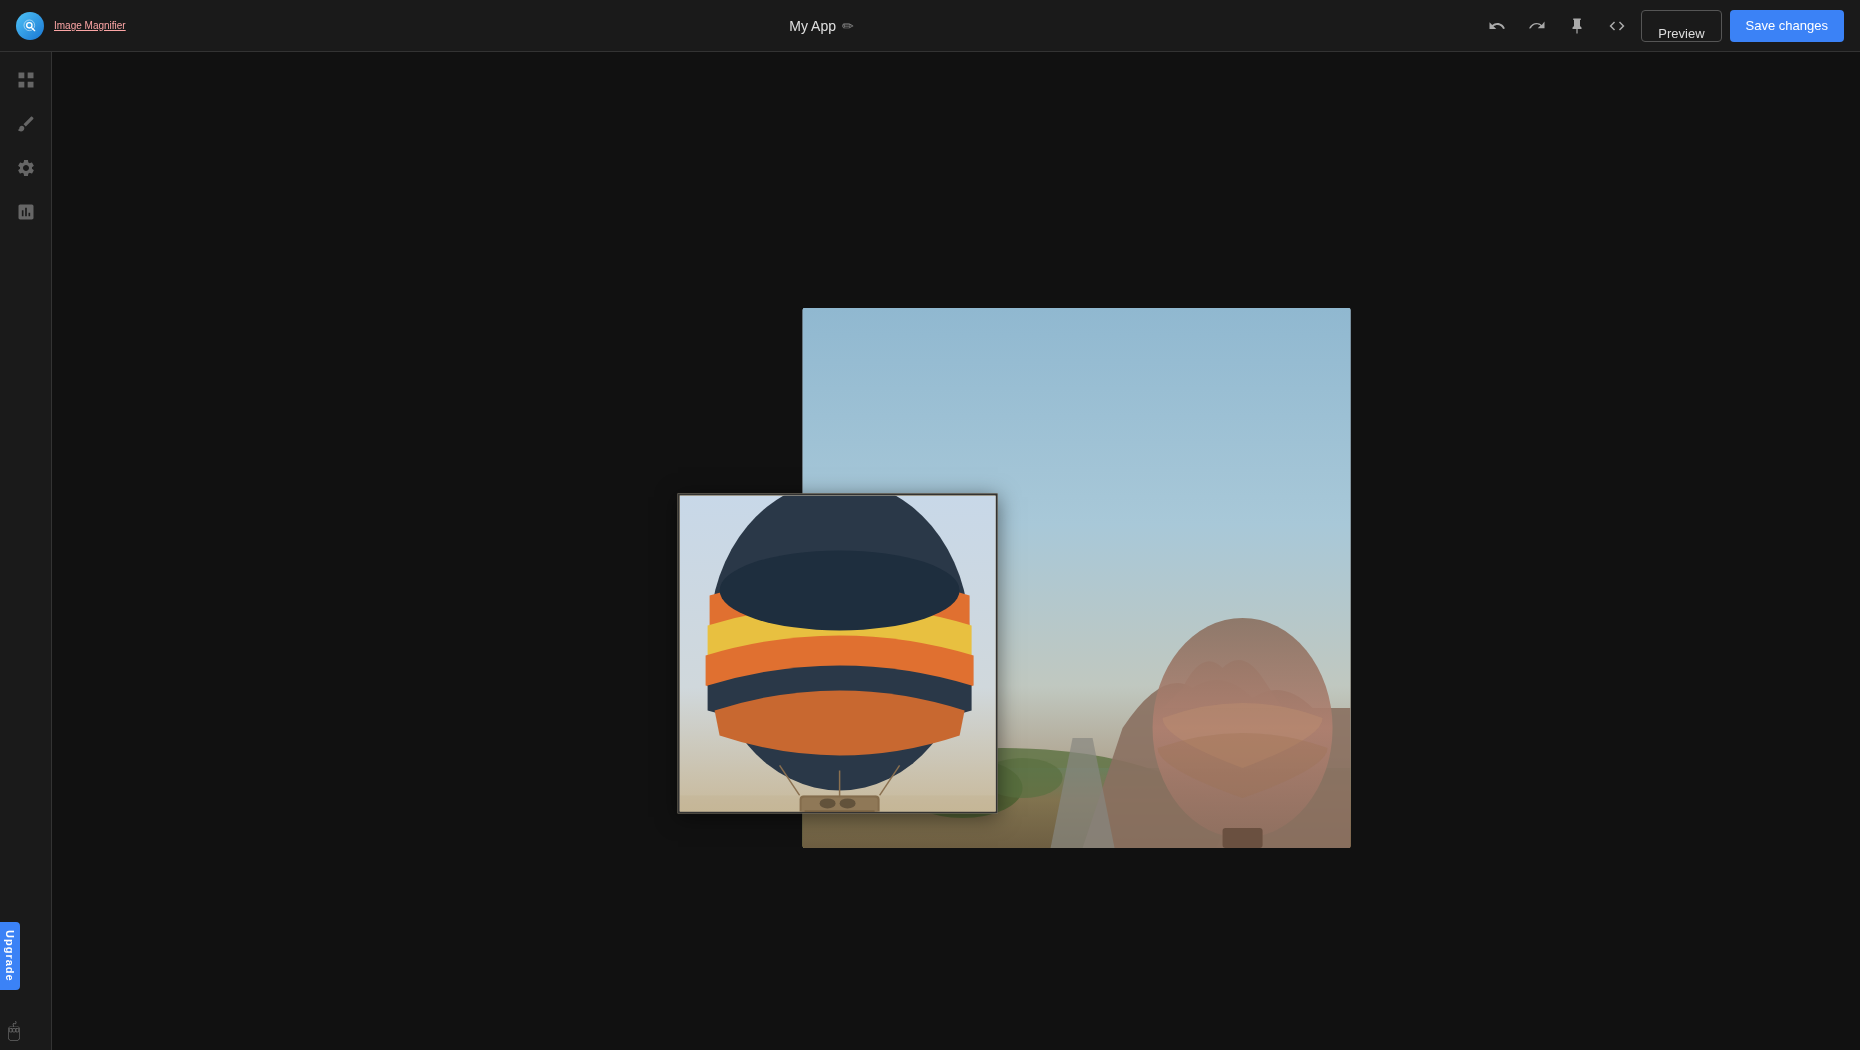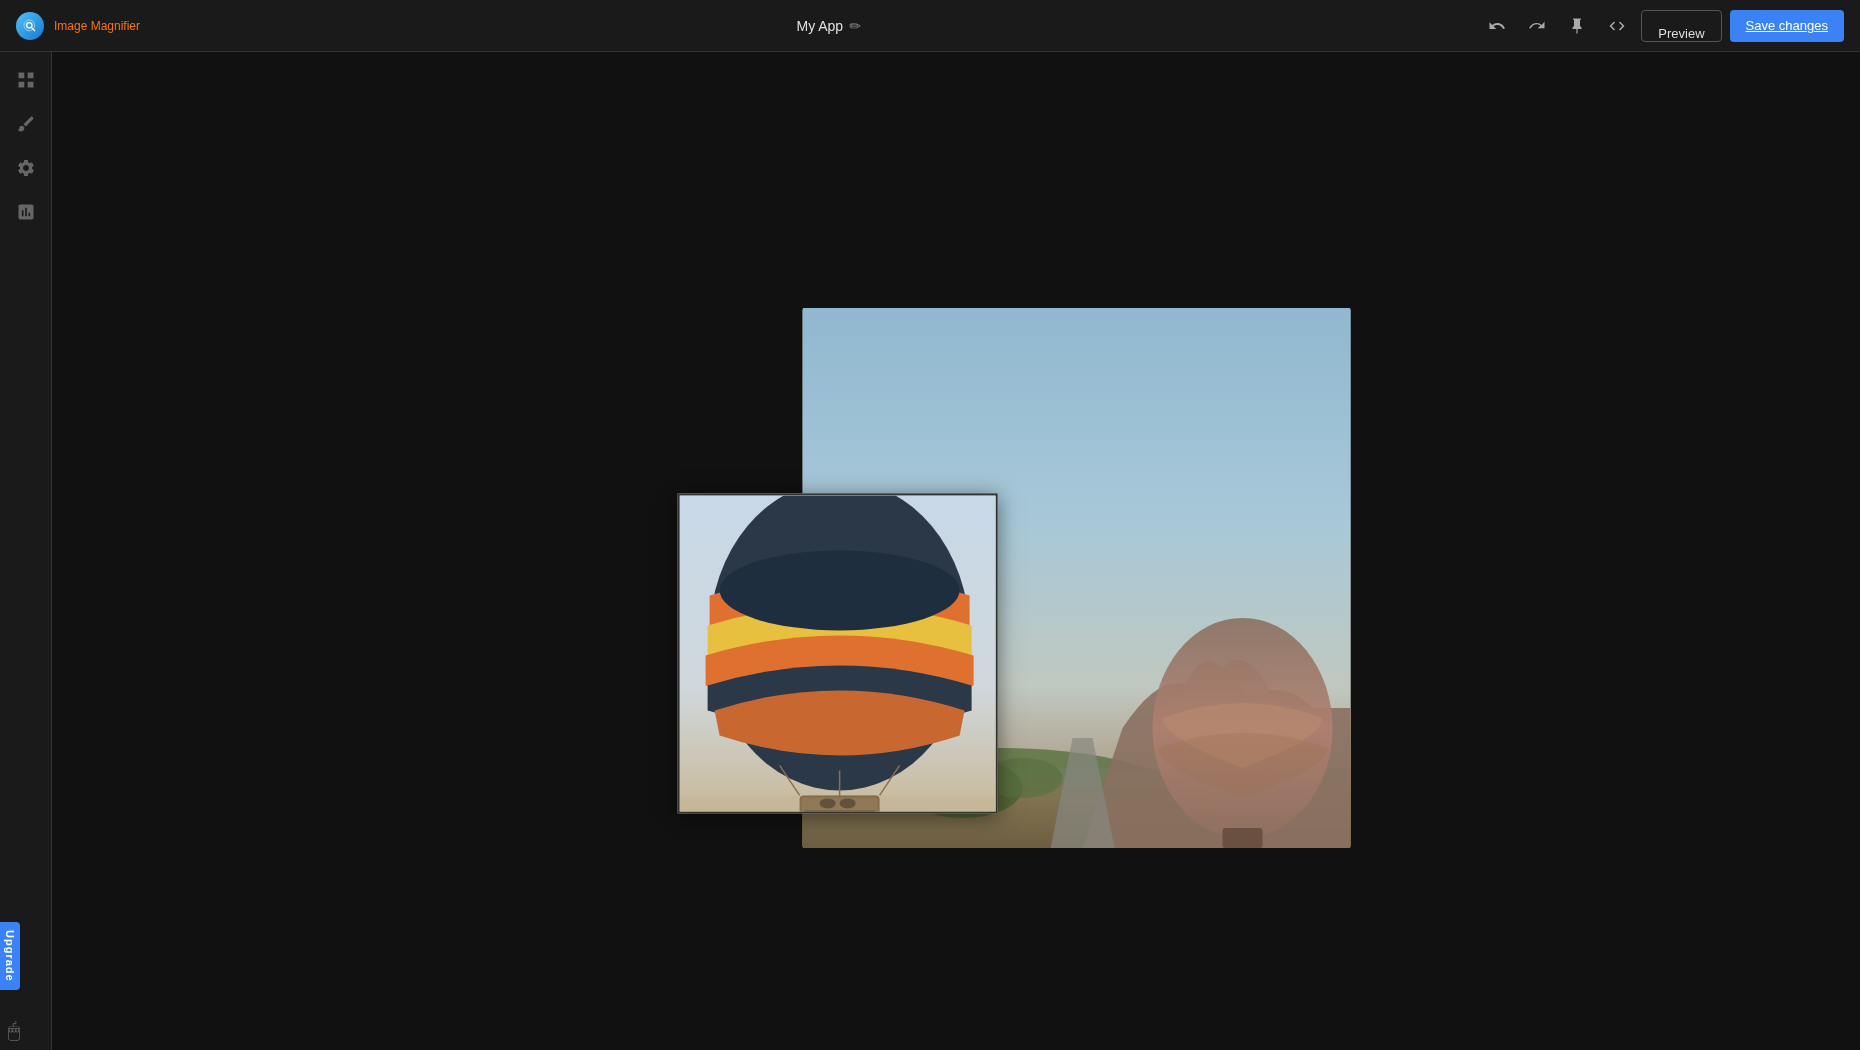--- a/index.html
+++ b/index.html
@@ -12,40 +12,40 @@
       justify-content: space-between; padding: 0 16px; z-index: 100;
       border-bottom: 1px solid #333;
     }
     #topbar-left { display: flex; align-items: center; gap: 10px; }
     .app-logo {
       width: 28px; height: 28px; border-radius: 50%;
       background: linear-gradient(135deg, #4fc3f7, #1976d2);
       display: flex; align-items: center; justify-content: center;
       color: white; font-size: 14px; font-weight: bold;
     }
-    .app-title { color: #f97316; font-size: 12px; font-weight: 500; }
+    .app-title { color: #fca5a5; font-size: 10px; font-weight: 500; text-decoration: underline; }
     #topbar-center { display: flex; align-items: center; gap: 6px; }
     .app-name { color: #e0e0e0; font-size: 14px; font-weight: 500; margin-left: 36px; }
     .edit-icon { color: #888; font-size: 14px; cursor: pointer; }
     #topbar-right { display: flex; align-items: center; gap: 8px; }
     .icon-btn {
       width: 32px; height: 32px; background: transparent; border: none;
       color: #aaa; font-size: 16px; cursor: pointer; display: flex;
       align-items: center; justify-content: center; border-radius: 4px;
     }
     .icon-btn svg { width: 18px; height: 18px; fill: currentColor; }
     .btn-preview {
       height: 32px; padding: 15px 16px; background: transparent;
       border: 1px solid #555; border-radius: 4px; color: #ddd;
       font-size: 13px; cursor: pointer;
     }
     .btn-save {
       height: 32px; padding: 0 16px; background: #3b82f6;
       border: none; border-radius: 4px; color: white;
-      font-size: 13px; font-weight: 500; cursor: pointer; text-decoration: underline;
+      font-size: 13px; font-weight: 500; cursor: pointer;
     }
 
     
     #sidebar {
       position: fixed; top: 0; left: 0; bottom: 0; width: 52px;
       background: #1a1a1a; display: flex; flex-direction: column;
       align-items: center; padding-top: 60px; z-index: 99;
       border-right: 1px solid #333;
     }
     .sidebar-icon {

